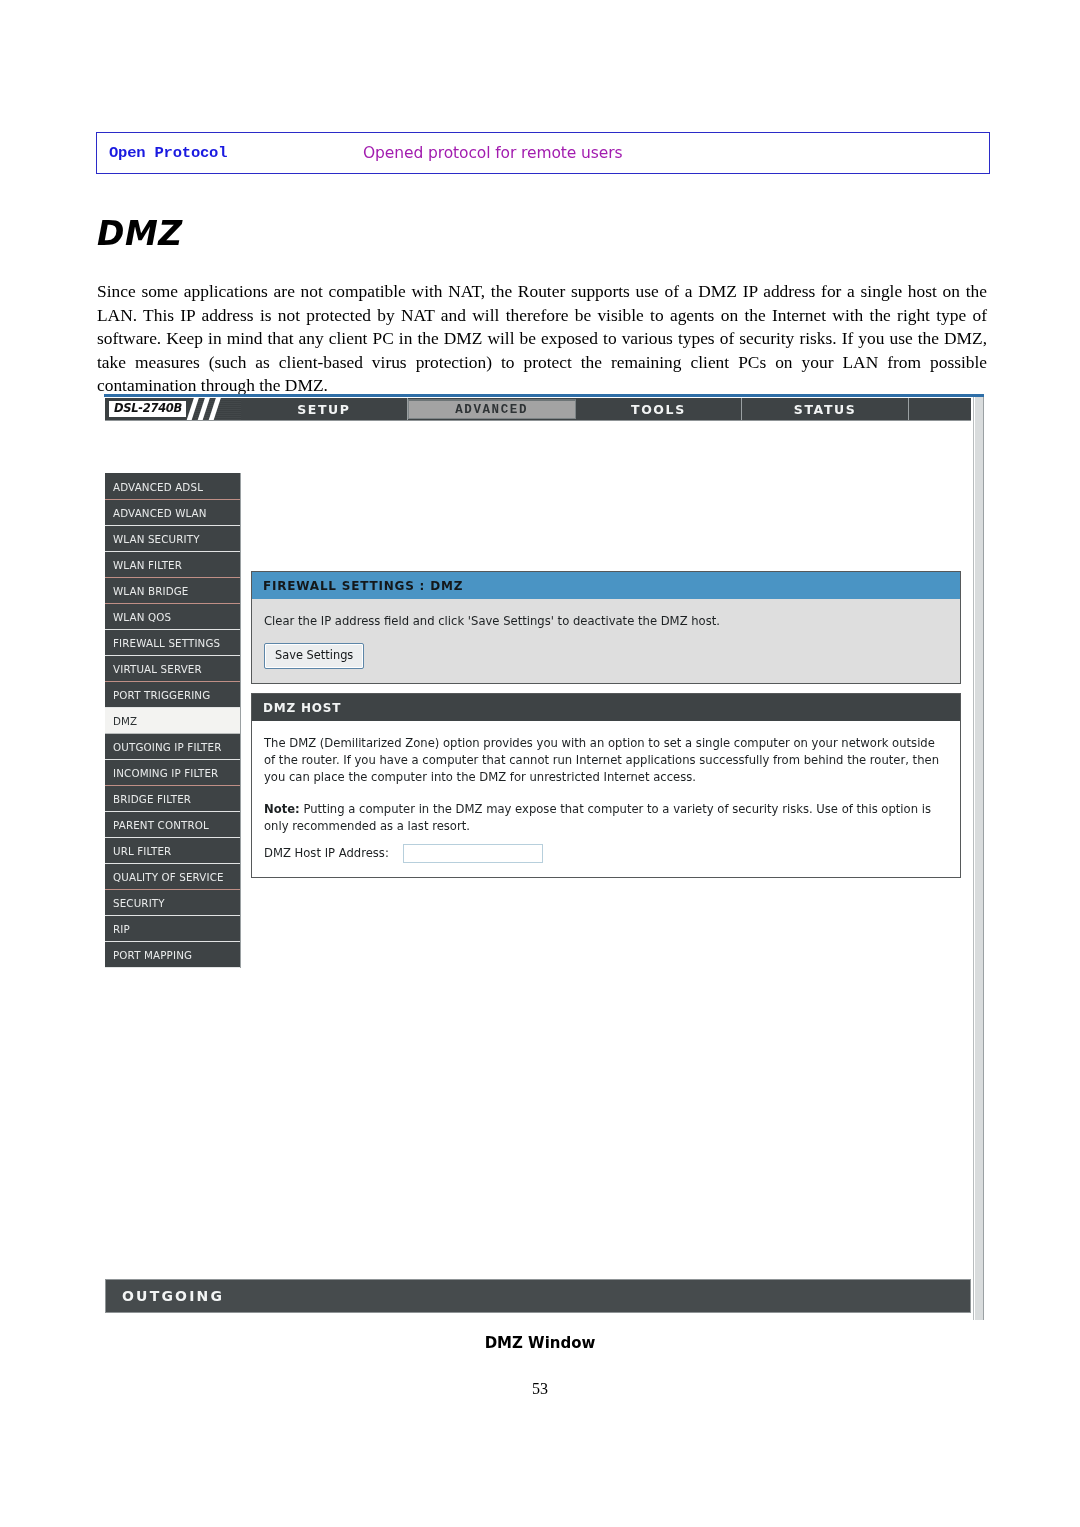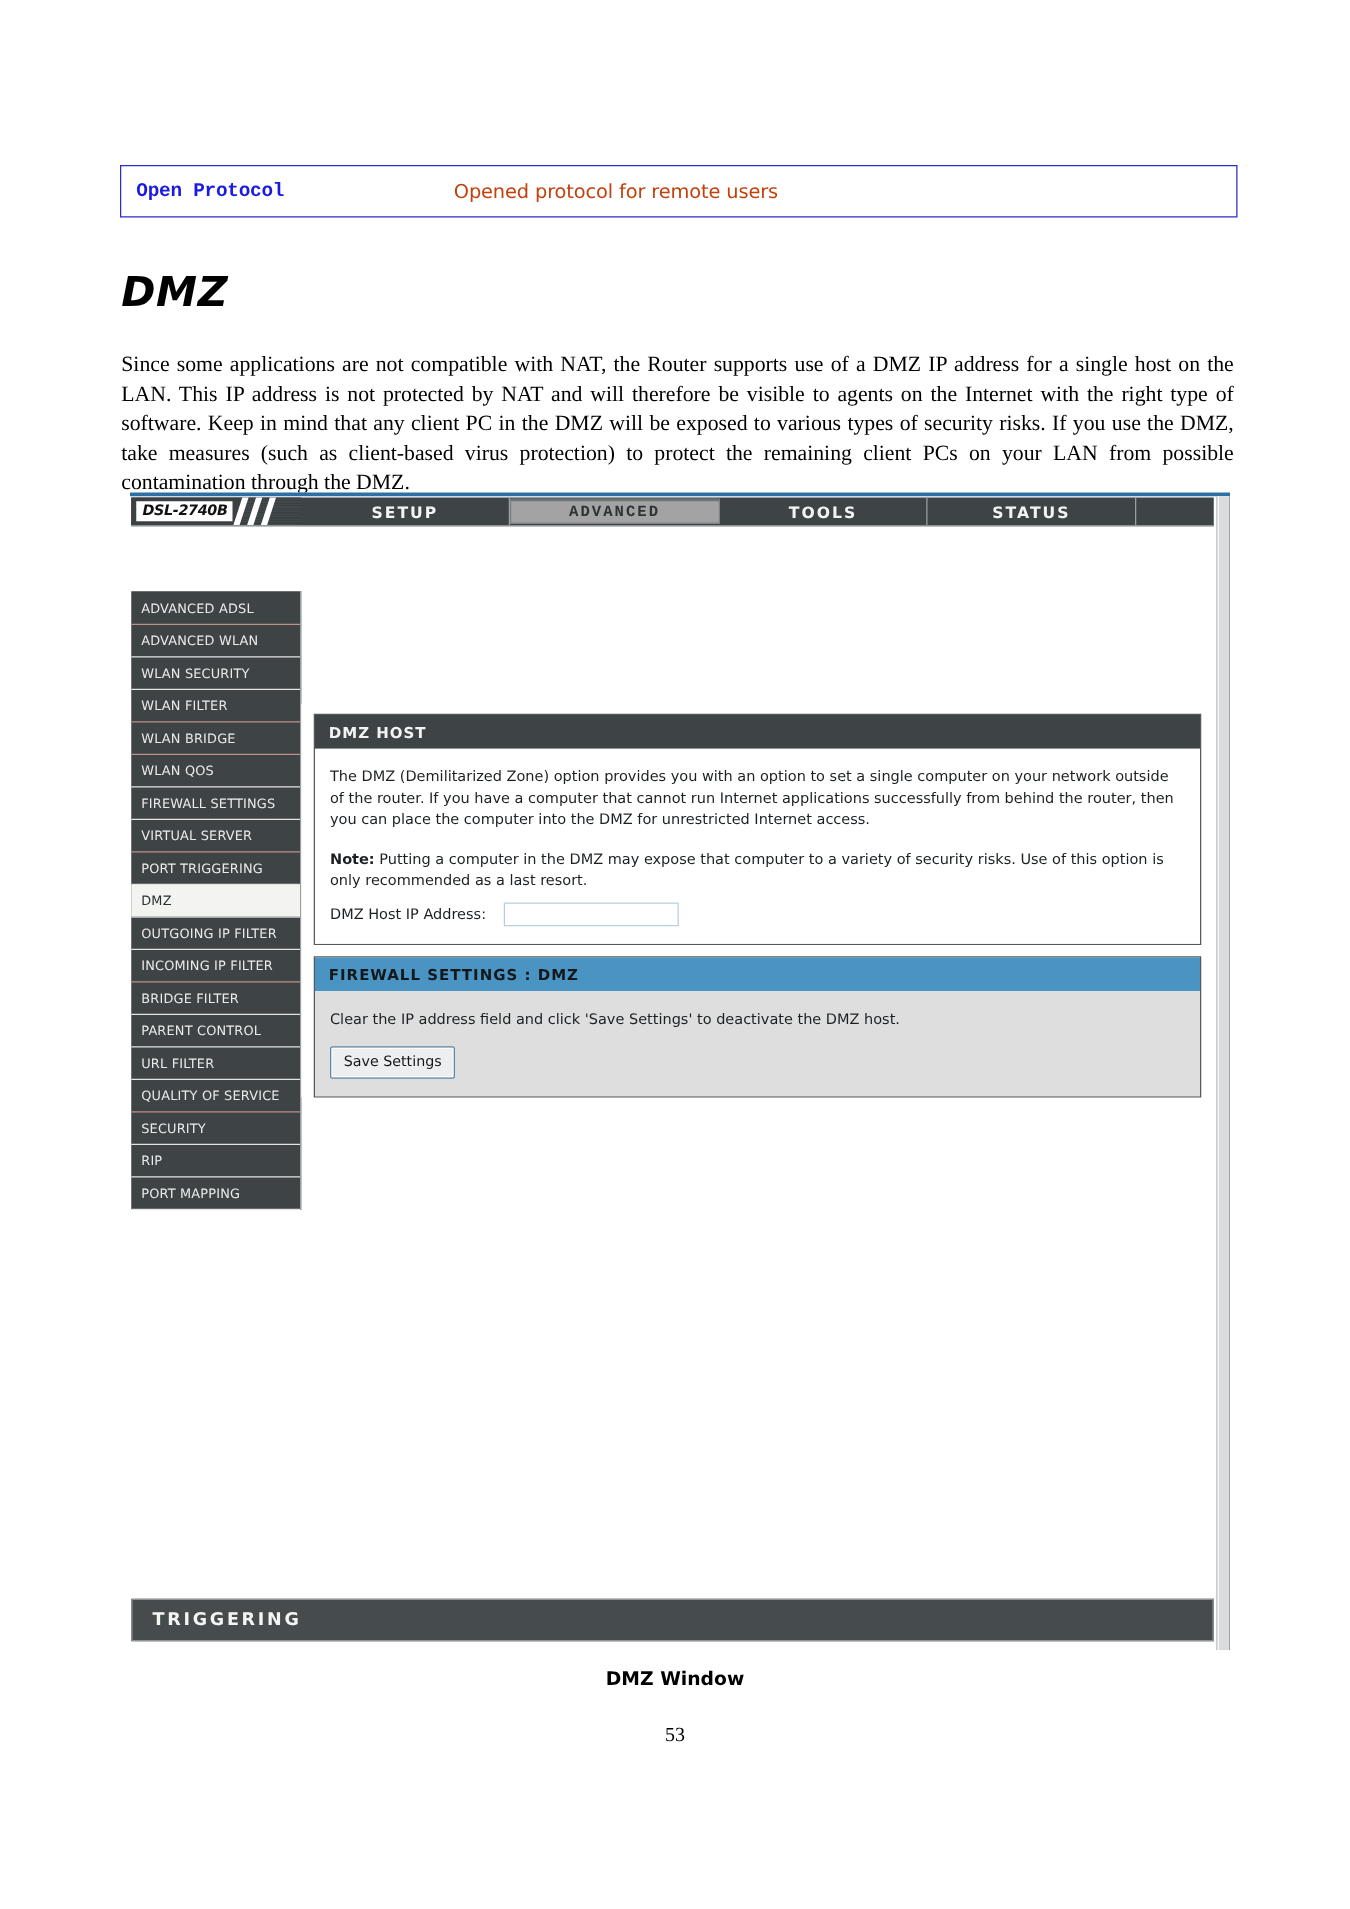--- a/index.html
+++ b/index.html
@@ -46,21 +46,21 @@
     font-weight: bold;
     font-size: 15.5px;
     color: #1a1ae0;
     width: 254px;
     flex: none;
     letter-spacing: -0.2px;
   }
   .ref-desc {
     font-family: "DejaVu Sans", sans-serif;
     font-size: 15.5px;
-    color: #c2410c;
+    color: #a21caf;
     letter-spacing: -0.1px;
   }
 
   
   .section-title {
     position: absolute;
     left: 97px;
     top: 214px;
     font-family: "DejaVu Sans", sans-serif;
     font-style: italic;
@@ -440,46 +440,46 @@
         <div class="side-item">URL FILTER</div>
         <div class="side-item sep-warm">QUALITY OF SERVICE</div>
         <div class="side-item">SECURITY</div>
         <div class="side-item">RIP</div>
         <div class="side-item">PORT MAPPING</div>
       </div>
 
       <div class="content">
 
         <div class="panel">
+          <div class="panel-head blue">FIREWALL SETTINGS : DMZ</div>
+          <div class="panel-body gray">
+            <div>Clear the IP address field and click 'Save Settings' to deactivate the DMZ host.</div>
+            <div class="save-btn">Save Settings</div>
+          </div>
+        </div>
+
+        <div class="panel">
           <div class="panel-head dark">DMZ HOST</div>
           <div class="panel-body white">
             <div>The DMZ (Demilitarized Zone) option provides you with an option to set a single computer on your network outside of the router. If you have a computer that cannot run Internet applications successfully from behind the router, then you can place the computer into the DMZ for unrestricted Internet access.</div>
             <div class="note-block">
               <span class="note-lbl">Note:</span><span> Putting a computer in the DMZ may expose that computer to a variety of security risks. Use of this option is only recommended as a last resort.</span>
             </div>
             <div class="field-row">
               <span class="field-lbl">DMZ Host IP Address:</span>
               <input class="field-input" type="text" value="" style="">
             </div>
           </div>
         </div>
 
-        <div class="panel">
-          <div class="panel-head blue">FIREWALL SETTINGS : DMZ</div>
-          <div class="panel-body gray">
-            <div>Clear the IP address field and click 'Save Settings' to deactivate the DMZ host.</div>
-            <div class="save-btn">Save Settings</div>
-          </div>
-        </div>
-
       </div>
     </div>
 
     <div class="shot-footer">
-      <span class="footer-word">TRIGGERING</span>
+      <span class="footer-word">OUTGOING</span>
     </div>
 
     <div class="shot-gutter">
       <div class="shot-gutter-fill"></div>
     </div>
   </div>
 
   <div class="caption">DMZ Window</div>
   <div class="pageno">53</div>
 

